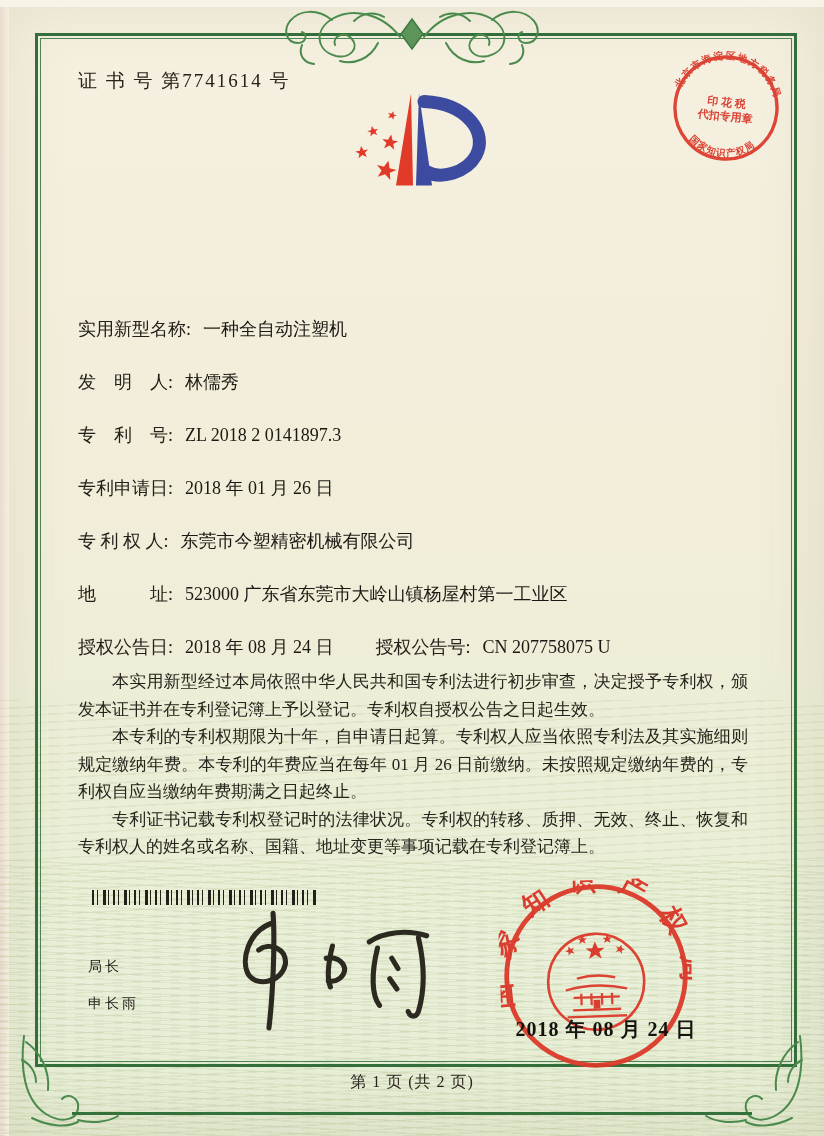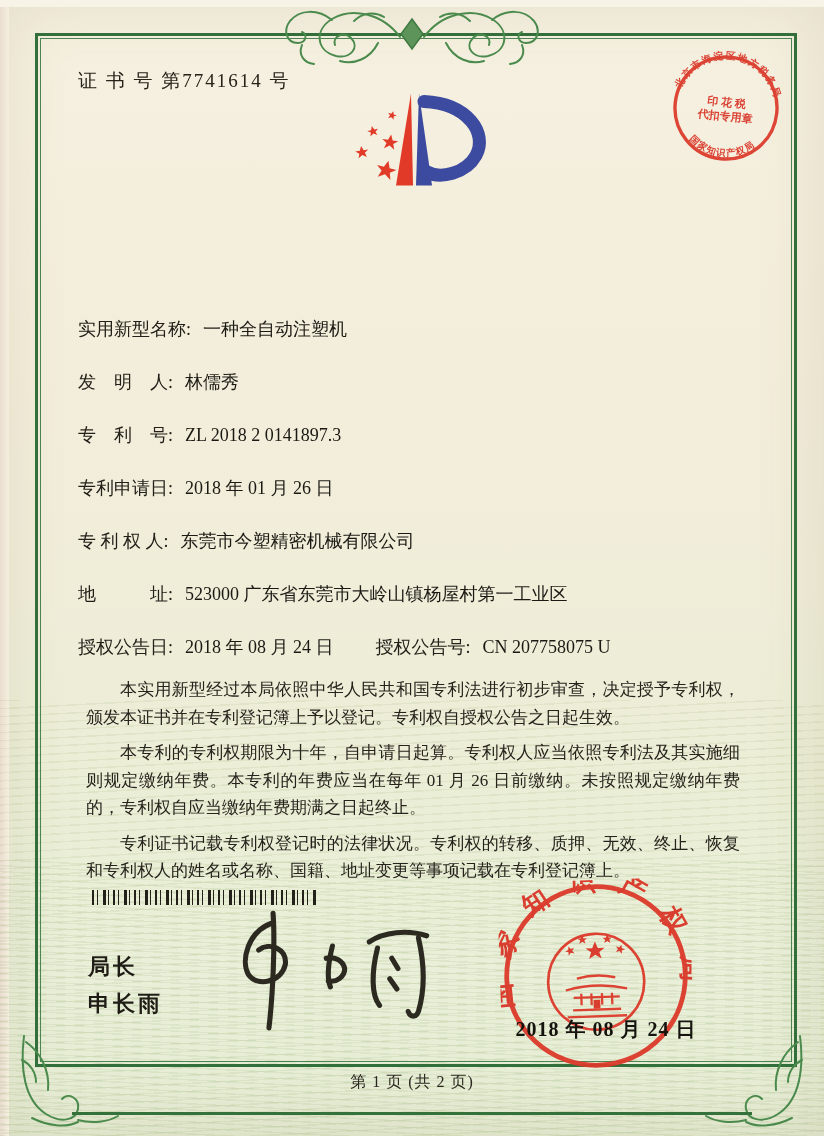--- a/index.html
+++ b/index.html
@@ -30,27 +30,27 @@
     font-size:45px;font-weight:bold;letter-spacing:6px;color:#171410;}
 
   .fields{position:absolute;left:78px;top:318px;width:680px;font-size:18px;}
   .field-row{display:flex;align-items:baseline;line-height:23px;margin-bottom:30px;white-space:nowrap;}
   .field-label{color:#23201a;}
   .field-value{margin-left:12px;color:#1b1913;}
   .grant-second{margin-left:42px;}
 
   .body-text{position:absolute;left:78px;top:668px;width:670px;font-size:17px;line-height:27.5px;
     text-align:justify;color:#26231c;}
-  .body-text p{margin:8px;text-indent:2em;}
+  .body-text p{margin:0;text-indent:2em;}
 
   .barcode{position:absolute;left:92px;top:890px;width:226px;height:15px;
     background:repeating-linear-gradient(90deg,#24211b 0 2px,transparent 2px 5px,#24211b 5px 6px,
       transparent 6px 11px,#24211b 11px 14px,transparent 14px 16px,#24211b 16px 17px,transparent 17px 21px);}
   .signer{position:absolute;left:88px;top:948px;font-family:"Liberation Sans","DejaVu Sans",sans-serif;
-    font-size:22px;font-weight:700;color:#1e1c15;line-height:37px;letter-spacing:3px;}
+    font-size:14px;font-weight:400;color:#1e1c15;line-height:37px;letter-spacing:3px;}
   .signature{position:absolute;left:228px;top:900px;width:215px;height:135px;}
 
   .main-seal{position:absolute;left:500px;top:880px;width:192px;height:192px;transform:rotate(-2deg);opacity:.95;}
   .seal-date{position:absolute;left:506px;top:1016px;width:200px;text-align:center;
     font-size:20px;font-weight:bold;letter-spacing:1px;color:#15130e;}
   .footer{position:absolute;left:0;top:1072px;width:100%;text-align:center;font-size:16px;color:#2a271f;letter-spacing:1px;}
 
   .seal-red{fill:none;stroke:#dc3a2a;}
   .seal-red-text{fill:#d93527;font-weight:bold;font-family:"Liberation Serif","DejaVu Serif",serif;}
   .green-stroke{fill:none;stroke:#4a8a4c;stroke-width:2;stroke-linecap:round;}

